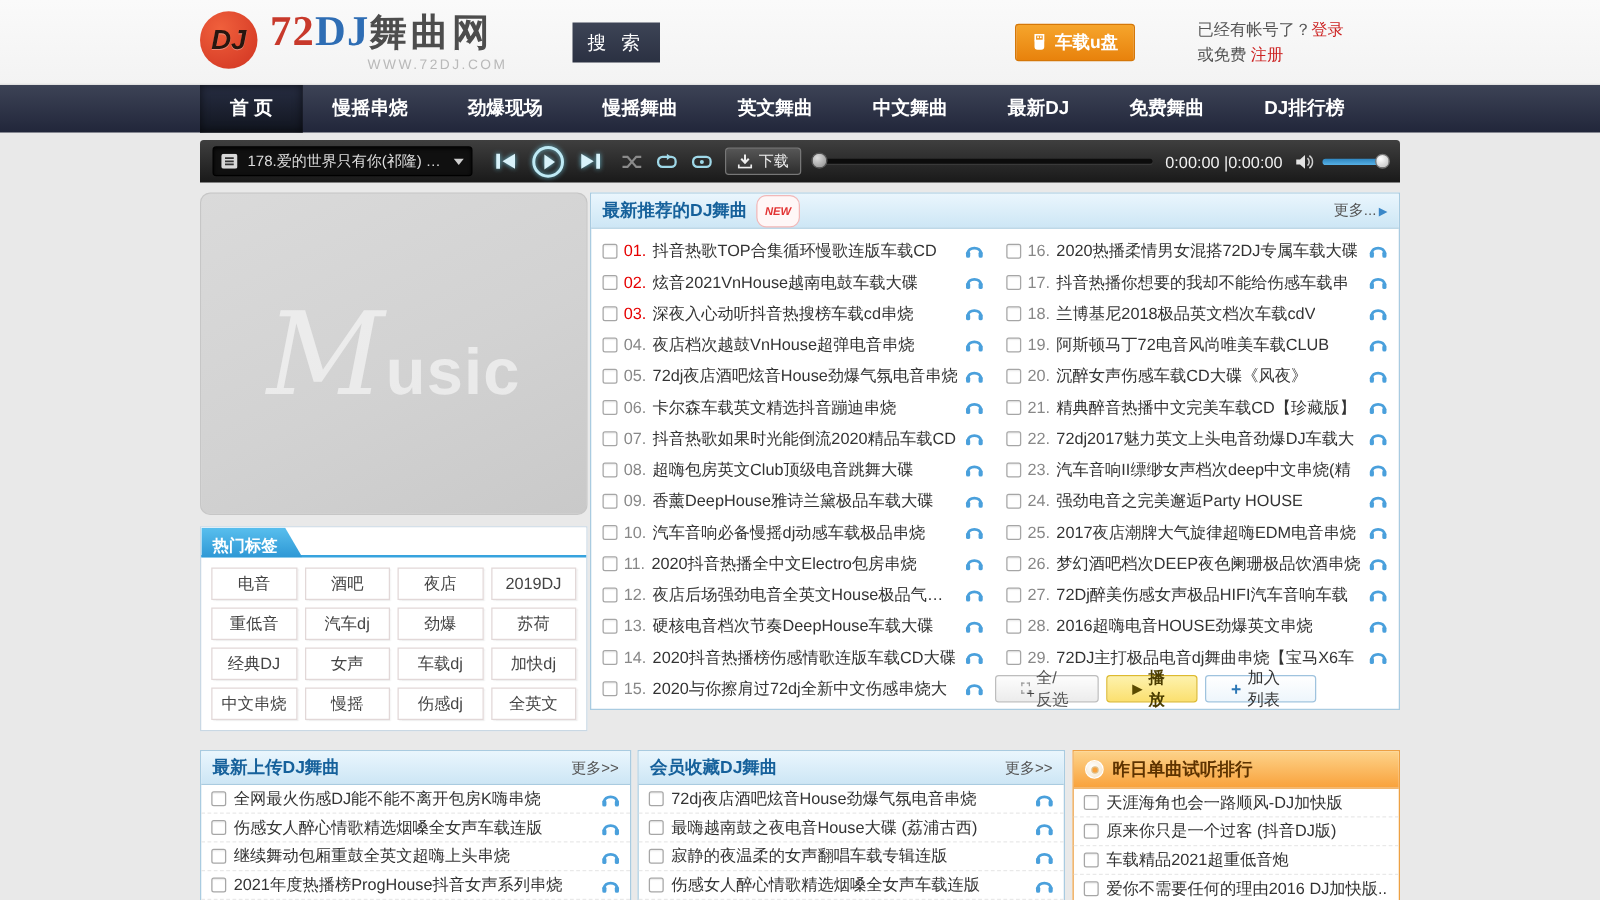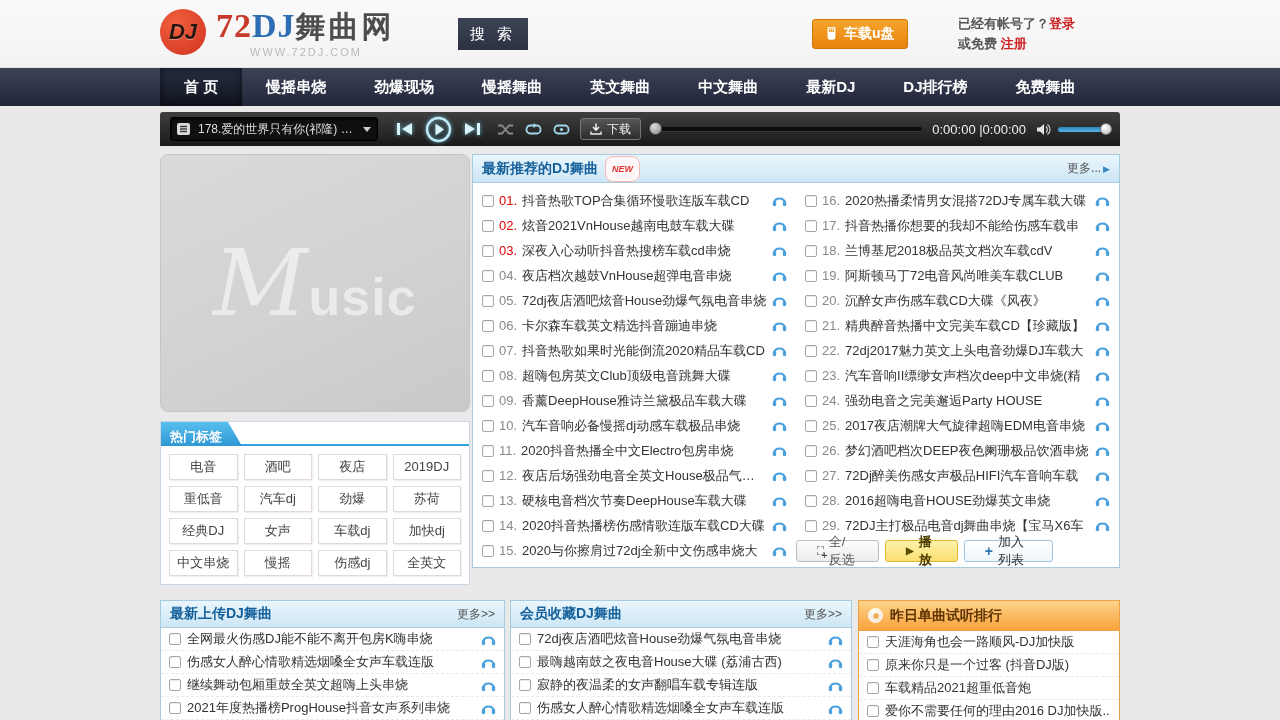--- a/index.html
+++ b/index.html
@@ -12,34 +12,34 @@
   .shell { position:relative; width:960px; margin:0 auto; height:100%; }
   .logo { position:absolute; left:0; top:9px; display:flex; align-items:flex-start; }
   .logo-badge { width:46px; height:46px; border-radius:50%; background:radial-gradient(circle at 35% 30%,#f0603c,#d03321);
                 color:#27160f; font-weight:bold; font-style:italic; font-size:22px; display:flex;
                 align-items:center; justify-content:center; text-shadow:0 1px 0 rgba(255,255,255,.35); }
   .logo-textwrap { margin-left:10px; line-height:1; }
   .logo-name { font-weight:bold; letter-spacing:1px; }
   .logo-name .n72 { color:#c8392b; font-size:34px; font-family:"Liberation Serif", serif; }
   .logo-name .ndj { color:#2e6db4; font-size:34px; font-family:"Liberation Serif", serif; }
   .logo-name .ncn { color:#4d4d4d; font-size:30px; letter-spacing:3px; }
-  .logo-sub { margin:4px 0 0 34px; color:#b9b9b9; font-size:11px; letter-spacing:2px; }
+  .logo-sub { margin:4px 0 0 78px; color:#b9b9b9; font-size:11px; letter-spacing:2px; }
 
   .search-box { position:absolute; left:298px; top:18px; display:flex; }
   .search-input-wrap { position:relative; }
   .search-input { width:270px; height:32px; border:1px solid #cfcfcf; background:#fff;
                   padding:0 10px 0 30px; font-size:13px; color:#333; outline:none; }
   .search-input::placeholder { color:#9a9a9a; }
   .ico-search { position:absolute; left:9px; top:9px; width:13px; height:13px; }
   .search-btn { width:70px; height:32px; background:linear-gradient(#3d4456,#2b3142); color:#fff;
                 border:none; font-size:15px; letter-spacing:4px; cursor:pointer; }
   .usb-btn { position:absolute; left:652px; top:19px; height:30px; padding:0 12px;
              background:linear-gradient(#f6a52c,#e8820c); border:1px solid #d57708; border-radius:3px;
              color:#fff; font-size:14px; font-weight:bold; display:flex; align-items:center; gap:6px; cursor:pointer; }
-  .account { position:absolute; right:45px; top:14px; font-size:13px; color:#555; line-height:20px; text-align:left;font-weight:bold; }
+  .account { position:absolute; right:45px; top:14px; font-size:13px; color:#555; line-height:20px; text-align:left; }
   .account a { color:#cc2222; text-decoration:none; }
 
   
   .nav { position:absolute; top:68px; left:0; width:100%; height:38px;
          background:linear-gradient(#3d4356,#21263a); }
   .nav .shell { display:flex; }
   .nav-item { height:38px; line-height:38px; padding:0 24px; color:#fff; font-size:15px;
               font-weight:bold; cursor:pointer; white-space:nowrap; }
   .nav-item.active { background:linear-gradient(#272d42,#11151f); box-shadow:inset 0 0 8px rgba(0,0,0,.6); }
 
@@ -180,23 +180,23 @@
         <div class="nav-item"><span>劲爆现场</span></div>
 
         <div class="nav-item"><span>慢摇舞曲</span></div>
 
         <div class="nav-item"><span>英文舞曲</span></div>
 
         <div class="nav-item"><span>中文舞曲</span></div>
 
         <div class="nav-item"><span>最新DJ</span></div>
 
+        <div class="nav-item"><span>免费舞曲</span></div>
+
         <div class="nav-item"><span>DJ排行榜</span></div>
-
-        <div class="nav-item"><span>免费舞曲</span></div>
       </div>
   </div>
 
   <div class="player">
     <div class="track-select">
       <svg width="13" height="12" viewBox="0 0 13 12">
           <rect x="0" y="0" width="13" height="12" rx="2" fill="#d9d9d9"></rect>
           <line x1="3" y1="3.5" x2="10" y2="3.5" stroke="#333" stroke-width="1.4"></line>
           <line x1="3" y1="6" x2="10" y2="6" stroke="#333" stroke-width="1.4"></line>
           <line x1="3" y1="8.5" x2="10" y2="8.5" stroke="#333" stroke-width="1.4"></line>

